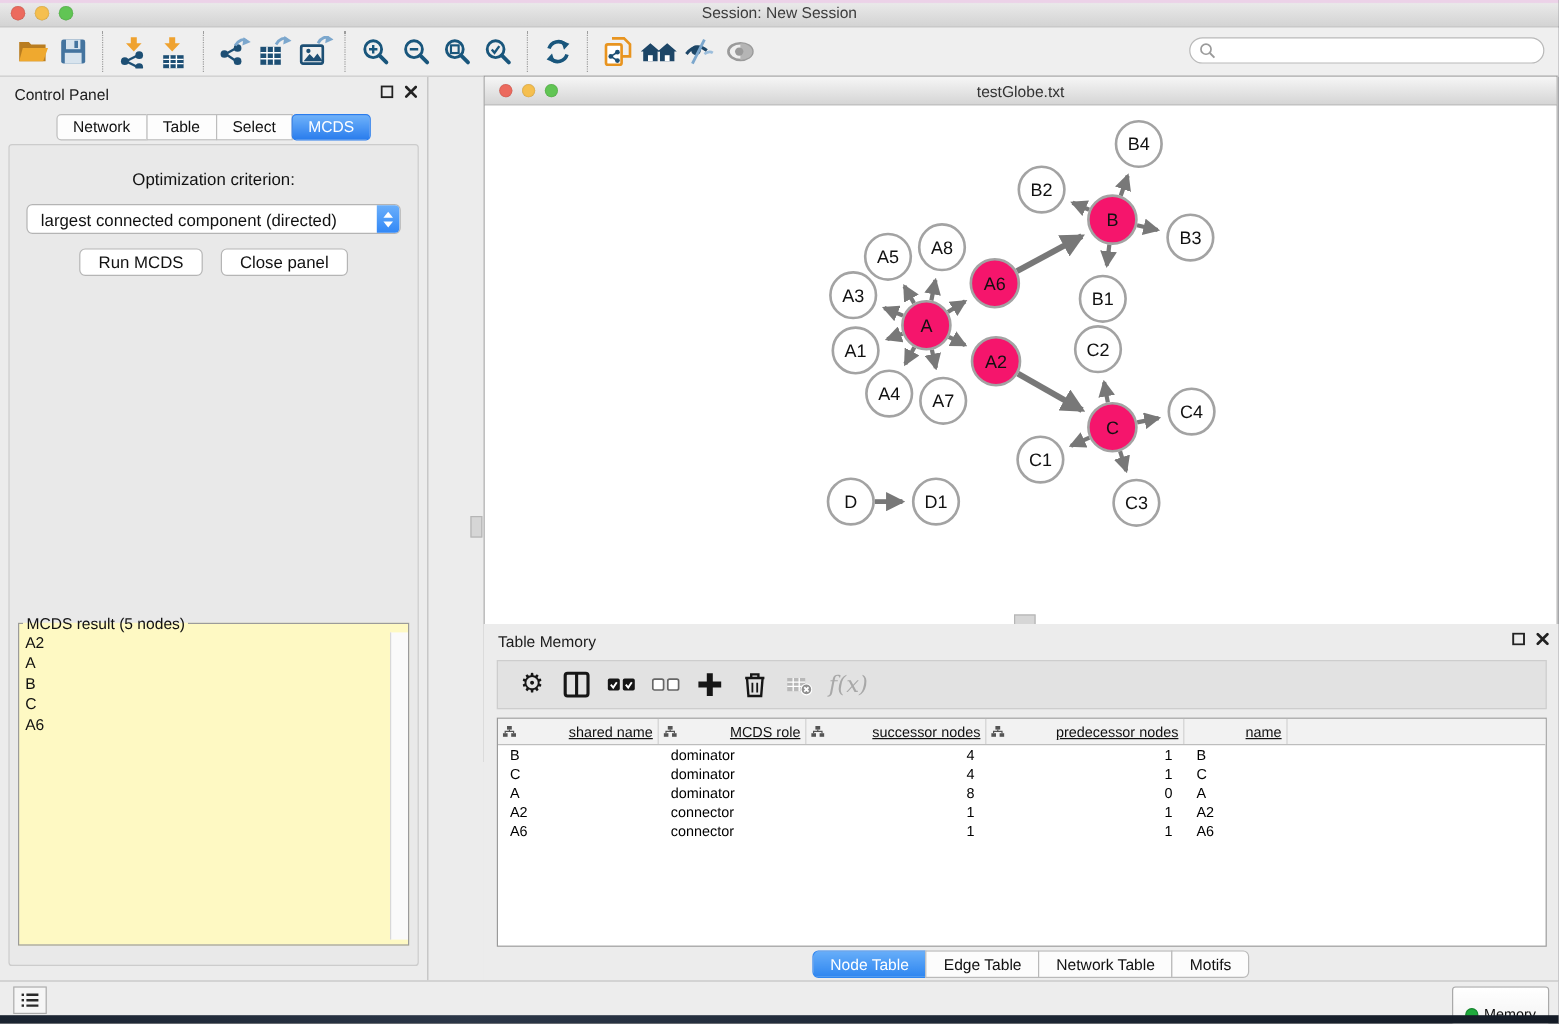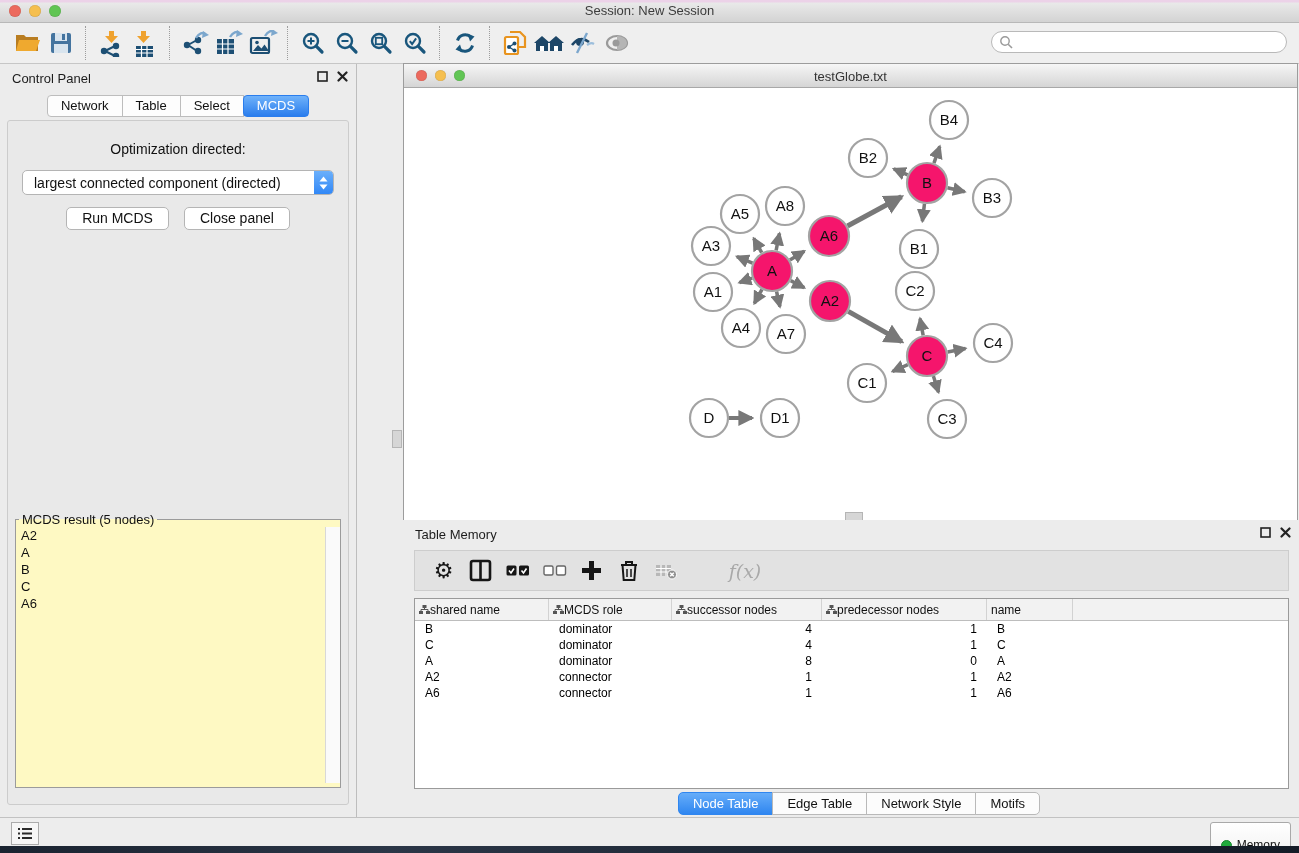--- a/index.html
+++ b/index.html
@@ -71,21 +71,21 @@
   #tp-toolbar{position:absolute;left:11px;right:10px;top:30px;height:41px;background:#e2e2e2;
     border:1px solid #cdcdcd;display:flex;align-items:center;padding-left:10px;box-sizing:border-box;gap:0;}
   .tp-btn{display:flex;align-items:center;justify-content:center;width:37px;height:34px;}
   .gear-glyph{font-family:"DejaVu Sans",sans-serif;font-size:22px;color:#161616;line-height:22px;}
   .fx{font-family:"DejaVu Serif","Liberation Serif",serif;font-style:italic;font-size:19px;color:#a8a8a8;}
   #tp-table{position:absolute;left:11px;right:10px;top:78px;height:191px;background:#fff;border:1px solid #9a9a9a;
     box-sizing:border-box;overflow:hidden;}
   #tbl-head{display:flex;height:21px;border-bottom:1px solid #bdbdbd;background:#f2f2f2;}
   .hcell{display:flex;align-items:center;border-right:1px solid #d2d2d2;font-size:12px;color:#111;
     box-sizing:border-box;padding:0 4px;}
-  .hcell .htxt{flex:1;text-align:left;}
+  .hcell .htxt{flex:1;text-align:right;text-decoration:underline;}
   .trow{display:flex;height:16px;align-items:center;}
   .tcell{font-size:12px;color:#000;box-sizing:border-box;padding:0 10px;white-space:nowrap;}
   .tp-tabs{position:absolute;left:0;width:100%;top:272px;display:flex;justify-content:center;}
   .tp-tab{height:21px;line-height:21px;padding:0 14px;font-size:13px;background:#fcfcfc;border:1px solid #b9b9b9;
     margin-left:-1px;color:#111;}
   .tp-tab:first-child{border-radius:5px 0 0 5px;margin-left:16px;}
   .tp-tab:last-child{border-radius:0 5px 5px 0;}
   .tp-tab.active{background:linear-gradient(#66adf9,#2f86f0);color:#fff;border-color:#2f86f0;}
 
   
@@ -274,21 +274,21 @@
           </svg>
       </span>
     </div>
     <div class="cp-tabs">
       <span class="tab">Network</span>
       <span class="tab">Table</span>
       <span class="tab">Select</span>
       <span class="tab active">MCDS</span>
     </div>
     <div class="cp-content">
-      <div class="opt-label">Optimization directed:</div>
+      <div class="opt-label">Optimization criterion:</div>
       <div class="combo">
         <span class="val">largest connected component (directed)</span>
         <span class="step">
           <svg width="9" height="6" viewBox="0 0 9 6">
               <path d="M0.5 5.5L4.5 0.5L8.5 5.5z" fill="#fff"></path>
             </svg>
           <svg width="9" height="6" viewBox="0 0 9 6">
               <path d="M0.5 0.5L4.5 5.5L8.5 0.5z" fill="#fff"></path>
             </svg>
         </span>
@@ -451,21 +451,21 @@
           </svg>
       </div>
       <div class="tp-btn">
         <svg width="22" height="18" viewBox="0 0 22 18">
             <rect x="1" y="3" width="15" height="11" fill="#b8b8b8"></rect>
             <path d="M1 6.5h15M1 10h15M6 3v11M11 3v11" stroke="#fff" stroke-width="1.1"></path>
             <circle cx="17" cy="12.5" r="4.5" fill="#8f8f8f" stroke="#fff" stroke-width="1"></circle>
             <path d="M15.2 10.7l3.6 3.6M18.8 10.7l-3.6 3.6" stroke="#fff" stroke-width="1.5"></path>
           </svg>
       </div>
-      <div class="tp-btn" style="width:46px;margin-left:38px;">
+      <div class="tp-btn" style="width:46px;">
         <span class="fx">f(x)</span>
       </div>
     </div>
     <div id="tp-table">
       <div id="tbl-head">
           <div class="hcell" style="width: 134px;">
             <svg width="11" height="10" viewBox="0 0 11 10">
               <g fill="#555">
                 <rect x="3.5" y="0" width="4" height="3"></rect>
                 <rect x="0" y="6" width="4" height="3"></rect>
@@ -546,21 +546,21 @@
             <div class="tcell" style="width: 123px; text-align: left;">connector</div>
             <div class="tcell" style="width: 150px; text-align: right;">1</div>
             <div class="tcell" style="width: 165px; text-align: right;">1</div>
             <div class="tcell" style="width: 86px; text-align: left;">A6</div>
           </div>
         </div>
     </div>
     <div class="tp-tabs">
       <span class="tp-tab active">Node Table</span>
       <span class="tp-tab">Edge Table</span>
-      <span class="tp-tab">Network Style</span>
+      <span class="tp-tab">Network Table</span>
       <span class="tp-tab">Motifs</span>
     </div>
   </div>
 
   <div id="status-bar" class="abs">
     <div id="status-list-btn">
       <svg width="16" height="13" viewBox="0 0 16 13">
           <g stroke="#2b2b2b" stroke-width="2">
             <line x1="5" y1="2" x2="15" y2="2"></line>
             <line x1="5" y1="6.5" x2="15" y2="6.5"></line>

